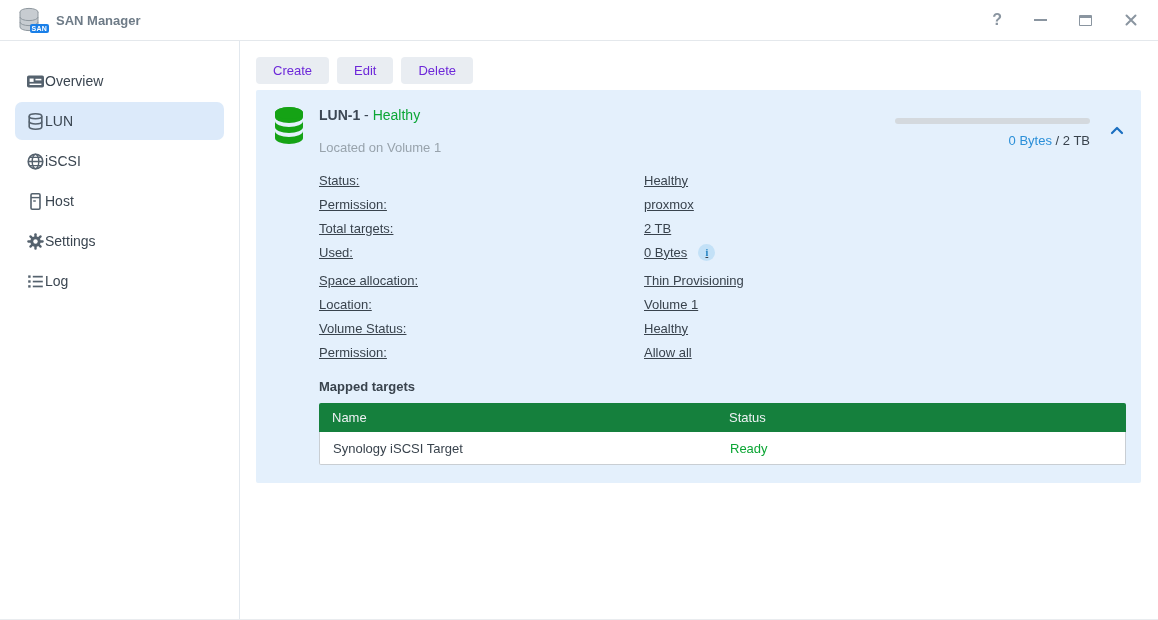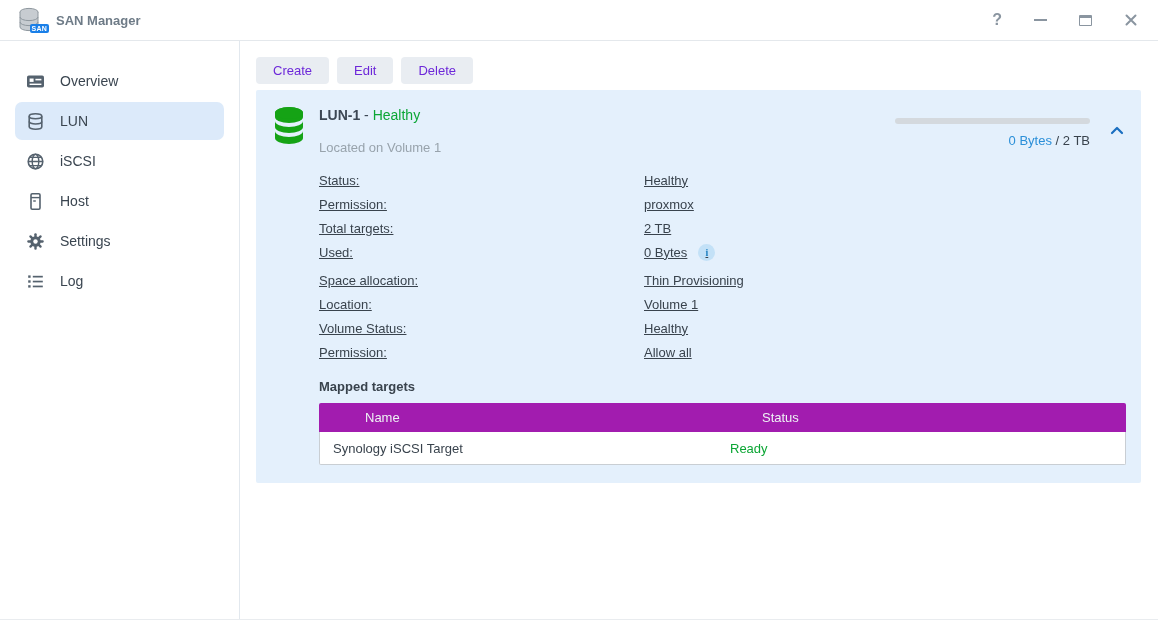--- a/index.html
+++ b/index.html
@@ -41,21 +41,21 @@
     width:240px; flex:0 0 240px;
     border-right:1px solid #e2e8ee;
     padding-top:19px;
     background:#ffffff;
   }
   .nav-item {
     display:flex; align-items:center;
     height:38px; margin:2px 15px;
     padding:0 11px; border-radius:7px;
     font-size:14px; color:#3a4550;
-    cursor:pointer; gap:15px;
+    cursor:pointer; 
   }
   .nav-item.active { background:#dceafa; }
   .nav-icon { width:19px; height:19px; flex:0 0 auto; display:flex; }
 
   .main { flex:1; padding:16px 16px 0 16px; background:#ffffff; }
 
   
   .toolbar { display:flex; gap:8px; margin-bottom:6px; }
   .tb-btn {
     background:#e9edf2; border:none; border-radius:4px;
@@ -98,23 +98,22 @@
     display:flex; align-items:center; justify-content:center;
     cursor:pointer;
   }
 
   .mapped-heading { margin:15px 0 9px 45px; font-size:13px; font-weight:bold; color:#39434d; }
 
   
   .targets-table { margin-left:45px; width:807px; font-size:13px; }
   .tt-header {
     display:flex; align-items:center; height:29px;
-    background:#a21caf; color:#eef1f4;
+    background:#15803d; color:#eef1f4;
     border-radius:2px 2px 0 0;
-    padding-left:33px;
   }
   .tt-row {
     display:flex; align-items:center; height:33px;
     background:#ffffff; border:1px solid #c9ced3; border-top:none;
     border-radius:0 0 2px 2px; color:#39434d; cursor:pointer;
   }
   .tt-col-name { width:410px; flex:0 0 410px; padding-left:13px; }
   .tt-col-status { padding-left:0; }
 </style>
 </head>

